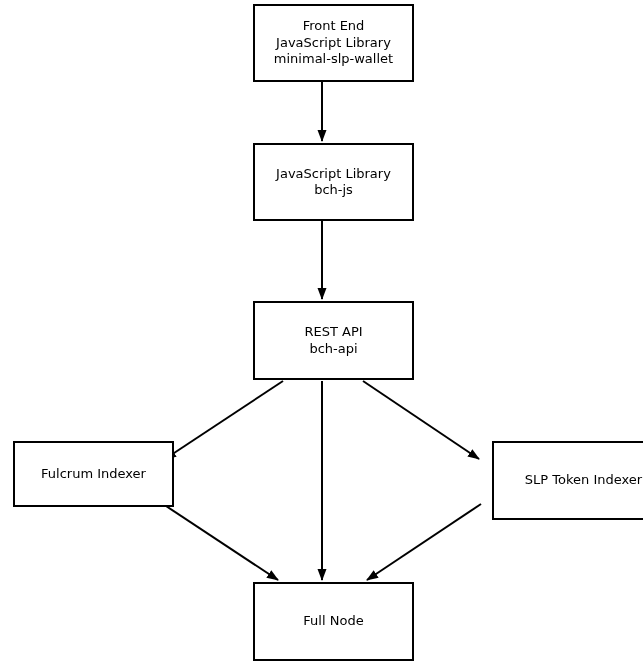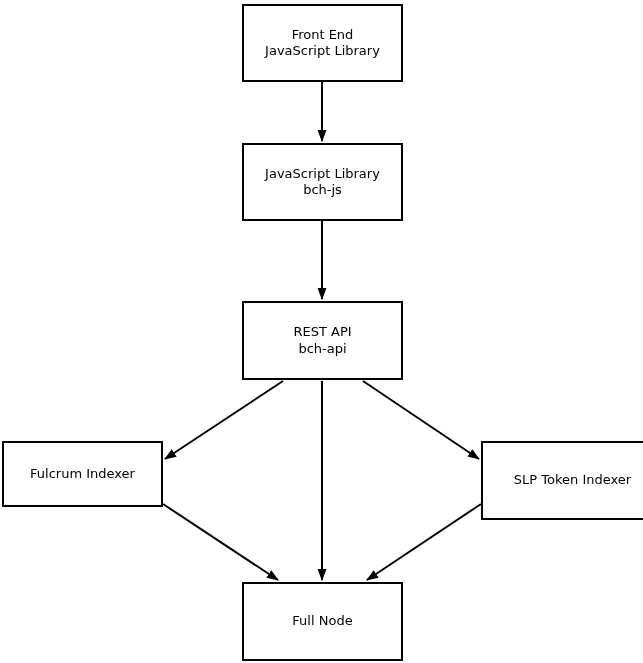--- a/index.html
+++ b/index.html
@@ -28,20 +28,21 @@
     border: 2px solid #000000;
     background: #ffffff;
     display: flex;
     flex-direction: column;
     align-items: center;
     justify-content: center;
     text-align: center;
     color: #000000;
     font-size: 13px;
     line-height: 16.5px;
+    margin-left: 11px;
   }
   .node span {
     display: block;
     white-space: nowrap;
   }
 </style>
 </head>
 <body>
 
 <div class="canvas">
@@ -57,20 +58,21 @@
     <line x1="283" y1="381" x2="165" y2="459" stroke="#000000" stroke-width="2" marker-end="url(#arrow)"></line>
     <line x1="322" y1="381" x2="322" y2="580" stroke="#000000" stroke-width="2" marker-end="url(#arrow)"></line>
     <line x1="363" y1="381" x2="479" y2="459" stroke="#000000" stroke-width="2" marker-end="url(#arrow)"></line>
     <line x1="163" y1="504" x2="278" y2="580" stroke="#000000" stroke-width="2" marker-end="url(#arrow)"></line>
     <line x1="481" y1="504" x2="367" y2="580" stroke="#000000" stroke-width="2" marker-end="url(#arrow)"></line>
   </svg>
 
   <div class="node" style="left:242px; top:4px; width:161px; height:78px;">
     <span>Front End</span>
     <span>JavaScript Library</span>
+    <span>minimal-slp-wallet</span>
   </div>
 
   <div class="node" style="left:242px; top:143px; width:161px; height:78px;">
     <span>JavaScript Library</span>
     <span>bch-js</span>
   </div>
 
   <div class="node" style="left:242px; top:301px; width:161px; height:79px;">
     <span>REST API</span>
     <span>bch-api</span>

